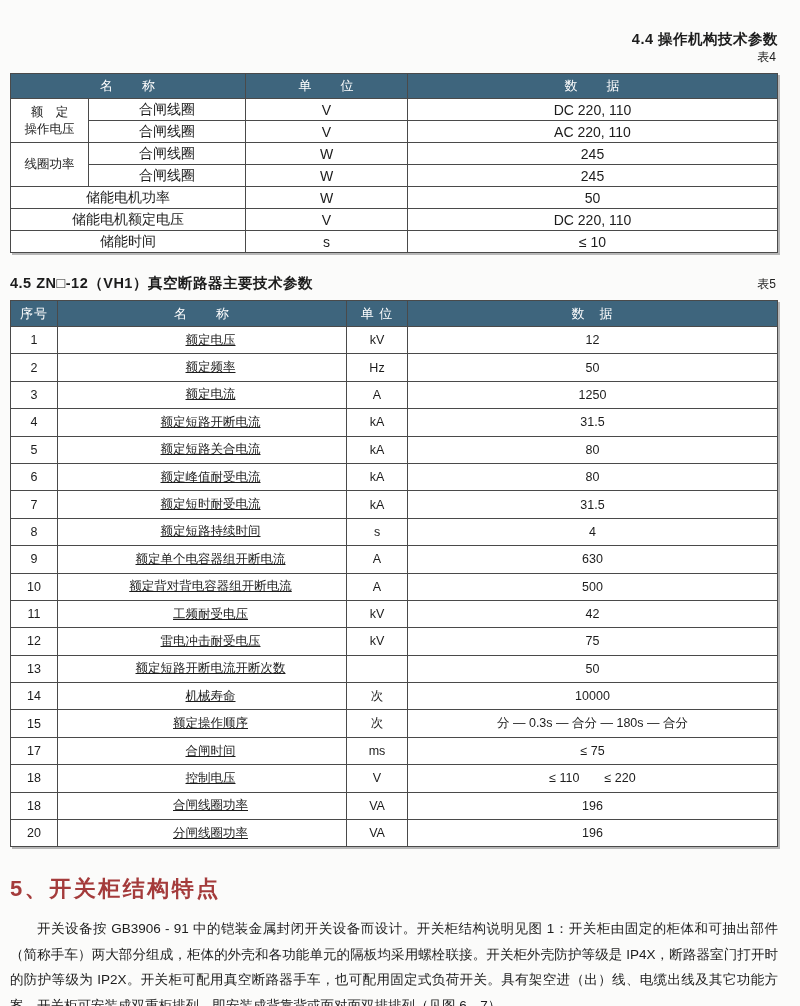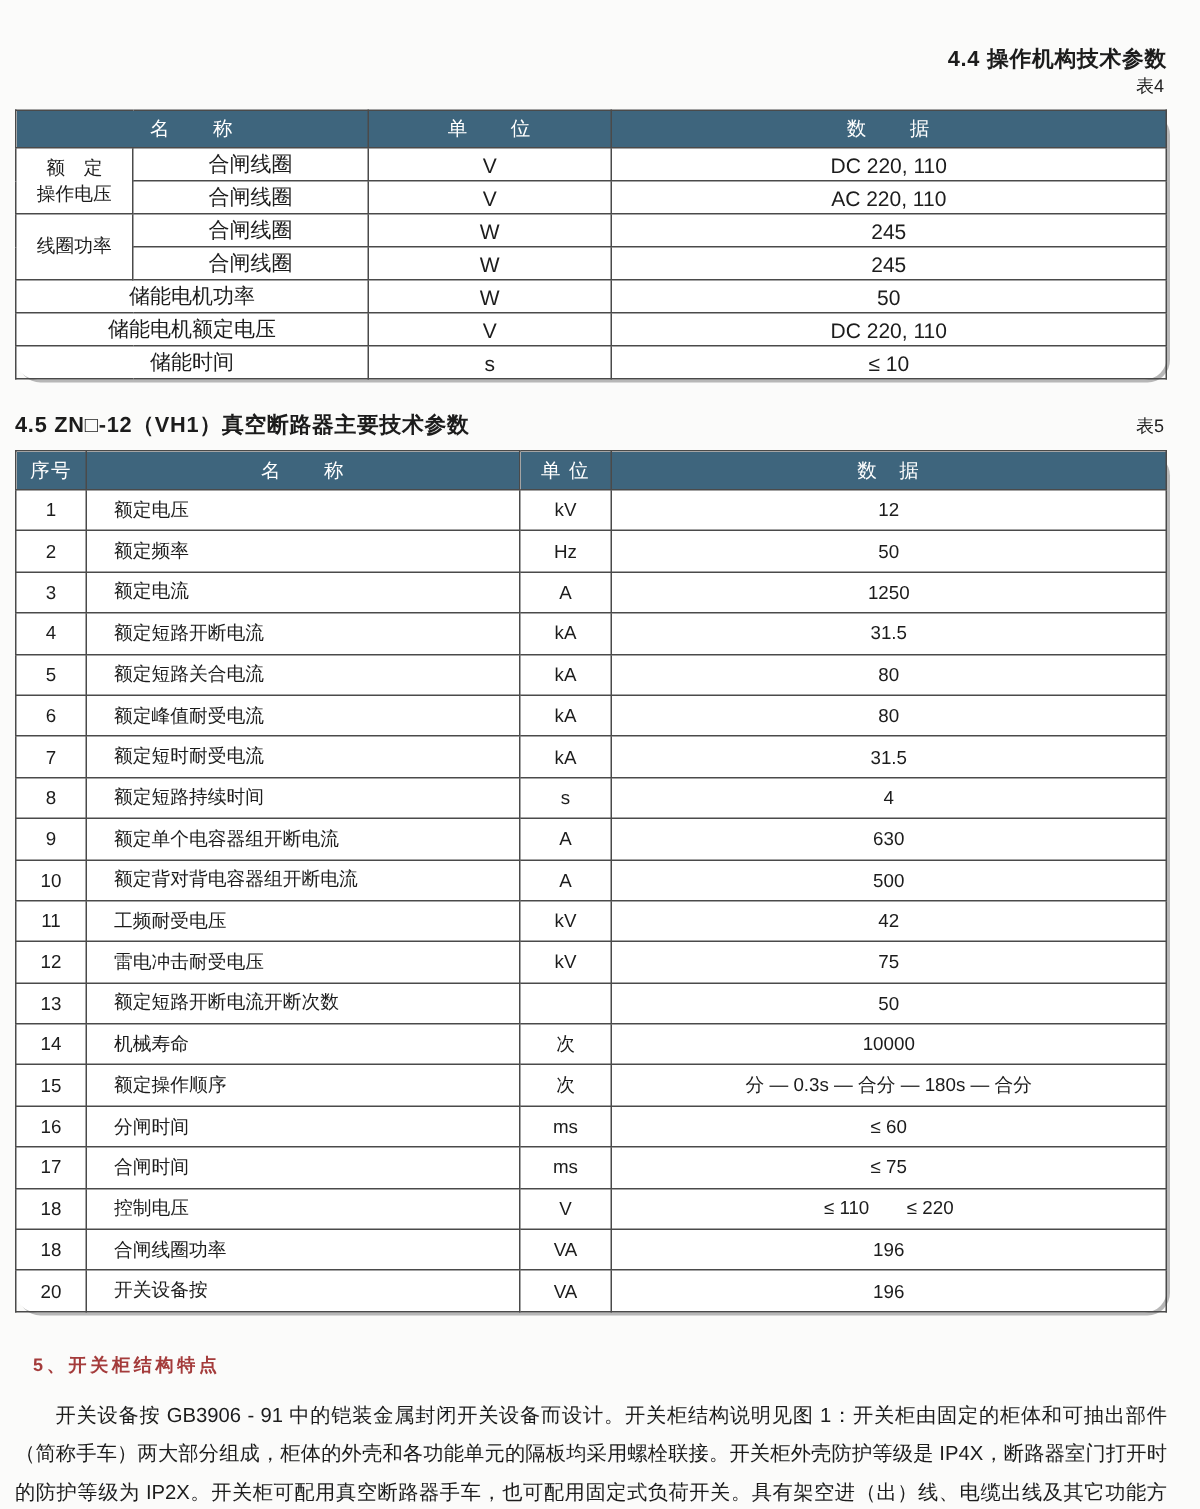--- a/index.html
+++ b/index.html
@@ -13,35 +13,35 @@
 
   
   .title-row{display:flex;justify-content:space-between;align-items:flex-end;}
   .sec-title{font-size:14.5px;font-weight:700;margin:0;letter-spacing:.5px;}
   .tbl-label{font-size:12px;color:#222;padding-right:2px;}
   .row-44{margin-top:30px;margin-bottom:7px;flex-direction:column;}
   .row-45{margin-top:21px;margin-bottom:7px;}
 
   
   table{border-collapse:collapse;width:768px;table-layout:fixed;
-        box-shadow:2px 2px 0 rgba(160,160,160,.75);background:#fff;border-radius:15px;}
+        box-shadow:2px 2px 0 rgba(160,160,160,.75);background:#fff;}
   th,td{border:1px solid var(--border,#4a4a4a);text-align:center;vertical-align:middle;
         overflow:hidden;white-space:nowrap;}
   thead th{background:var(--header-bg,#3e657d);color:#fff;font-weight:400;
            font-size:13px;letter-spacing:1px;}
   #table4 thead th{height:22px;}
   #table4 td{height:19px;font-size:14px;}
   #table4 td.group{white-space:pre-line;line-height:17px;font-size:12.5px;}
   #table5 thead th{height:23px;}
   #table5 td{height:24.4px;font-size:12.5px;}
-  #table5 td:nth-child(2){text-align:left;padding-left:18px;}
+  #table5 td:nth-child(2){text-align:center;padding-left:18px;text-decoration:underline;}
 
   
-  .red-heading{color:var(--heading-red,#a43b3b);font-size:12px;font-weight:700;
-               letter-spacing:2.5px;margin:27px 0 12px 12px;}
+  .red-heading{color:var(--heading-red,#a43b3b);font-size:22px;font-weight:700;
+               letter-spacing:2.5px;margin:27px 0 12px 0;}
   p.para{font-size:13.5px;line-height:25.5px;text-align:justify;
          text-indent:2em;margin:0;}
 </style>
 </head>
 <body>
 
 <div class="sheet">
   <div class="content">
 
     <div class="title-row row-44">
@@ -210,46 +210,40 @@
             <td>次</td>
             <td>10000</td>
           </tr>
           <tr>
             <td>15</td>
             <td>额定操作顺序</td>
             <td>次</td>
             <td>分 — 0.3s — 合分 — 180s — 合分</td>
           </tr>
           <tr>
-            <td>16</td>
-            <td>分闸时间</td>
-            <td>ms</td>
-            <td>≤ 60</td>
-          </tr>
-          <tr>
             <td>17</td>
             <td>合闸时间</td>
             <td>ms</td>
             <td>≤ 75</td>
           </tr>
           <tr>
             <td>18</td>
             <td>控制电压</td>
             <td>V</td>
             <td>≤ 110　　≤ 220</td>
           </tr>
           <tr>
             <td>18</td>
             <td>合闸线圈功率</td>
             <td>VA</td>
             <td>196</td>
           </tr>
           <tr>
             <td>20</td>
-            <td>开关设备按</td>
+            <td>分闸线圈功率</td>
             <td>VA</td>
             <td>196</td>
           </tr>
         </tbody>
     </table>
 
     <h1 class="red-heading">5、开关柜结构特点</h1>
 
     <p class="para">开关设备按 GB3906 - 91 中的铠装金属封闭开关设备而设计。开关柜结构说明见图 1：开关柜由固定的柜体和可抽出部件（简称手车）两大部分组成，柜体的外壳和各功能单元的隔板均采用螺栓联接。开关柜外壳防护等级是 IP4X，断路器室门打开时的防护等级为 IP2X。开关柜可配用真空断路器手车，也可配用固定式负荷开关。具有架空进（出）线、电缆出线及其它功能方案。开关柜可安装成双重柜排列，即安装成背靠背或面对面双排排列（见图 6、7）。</p>
 

